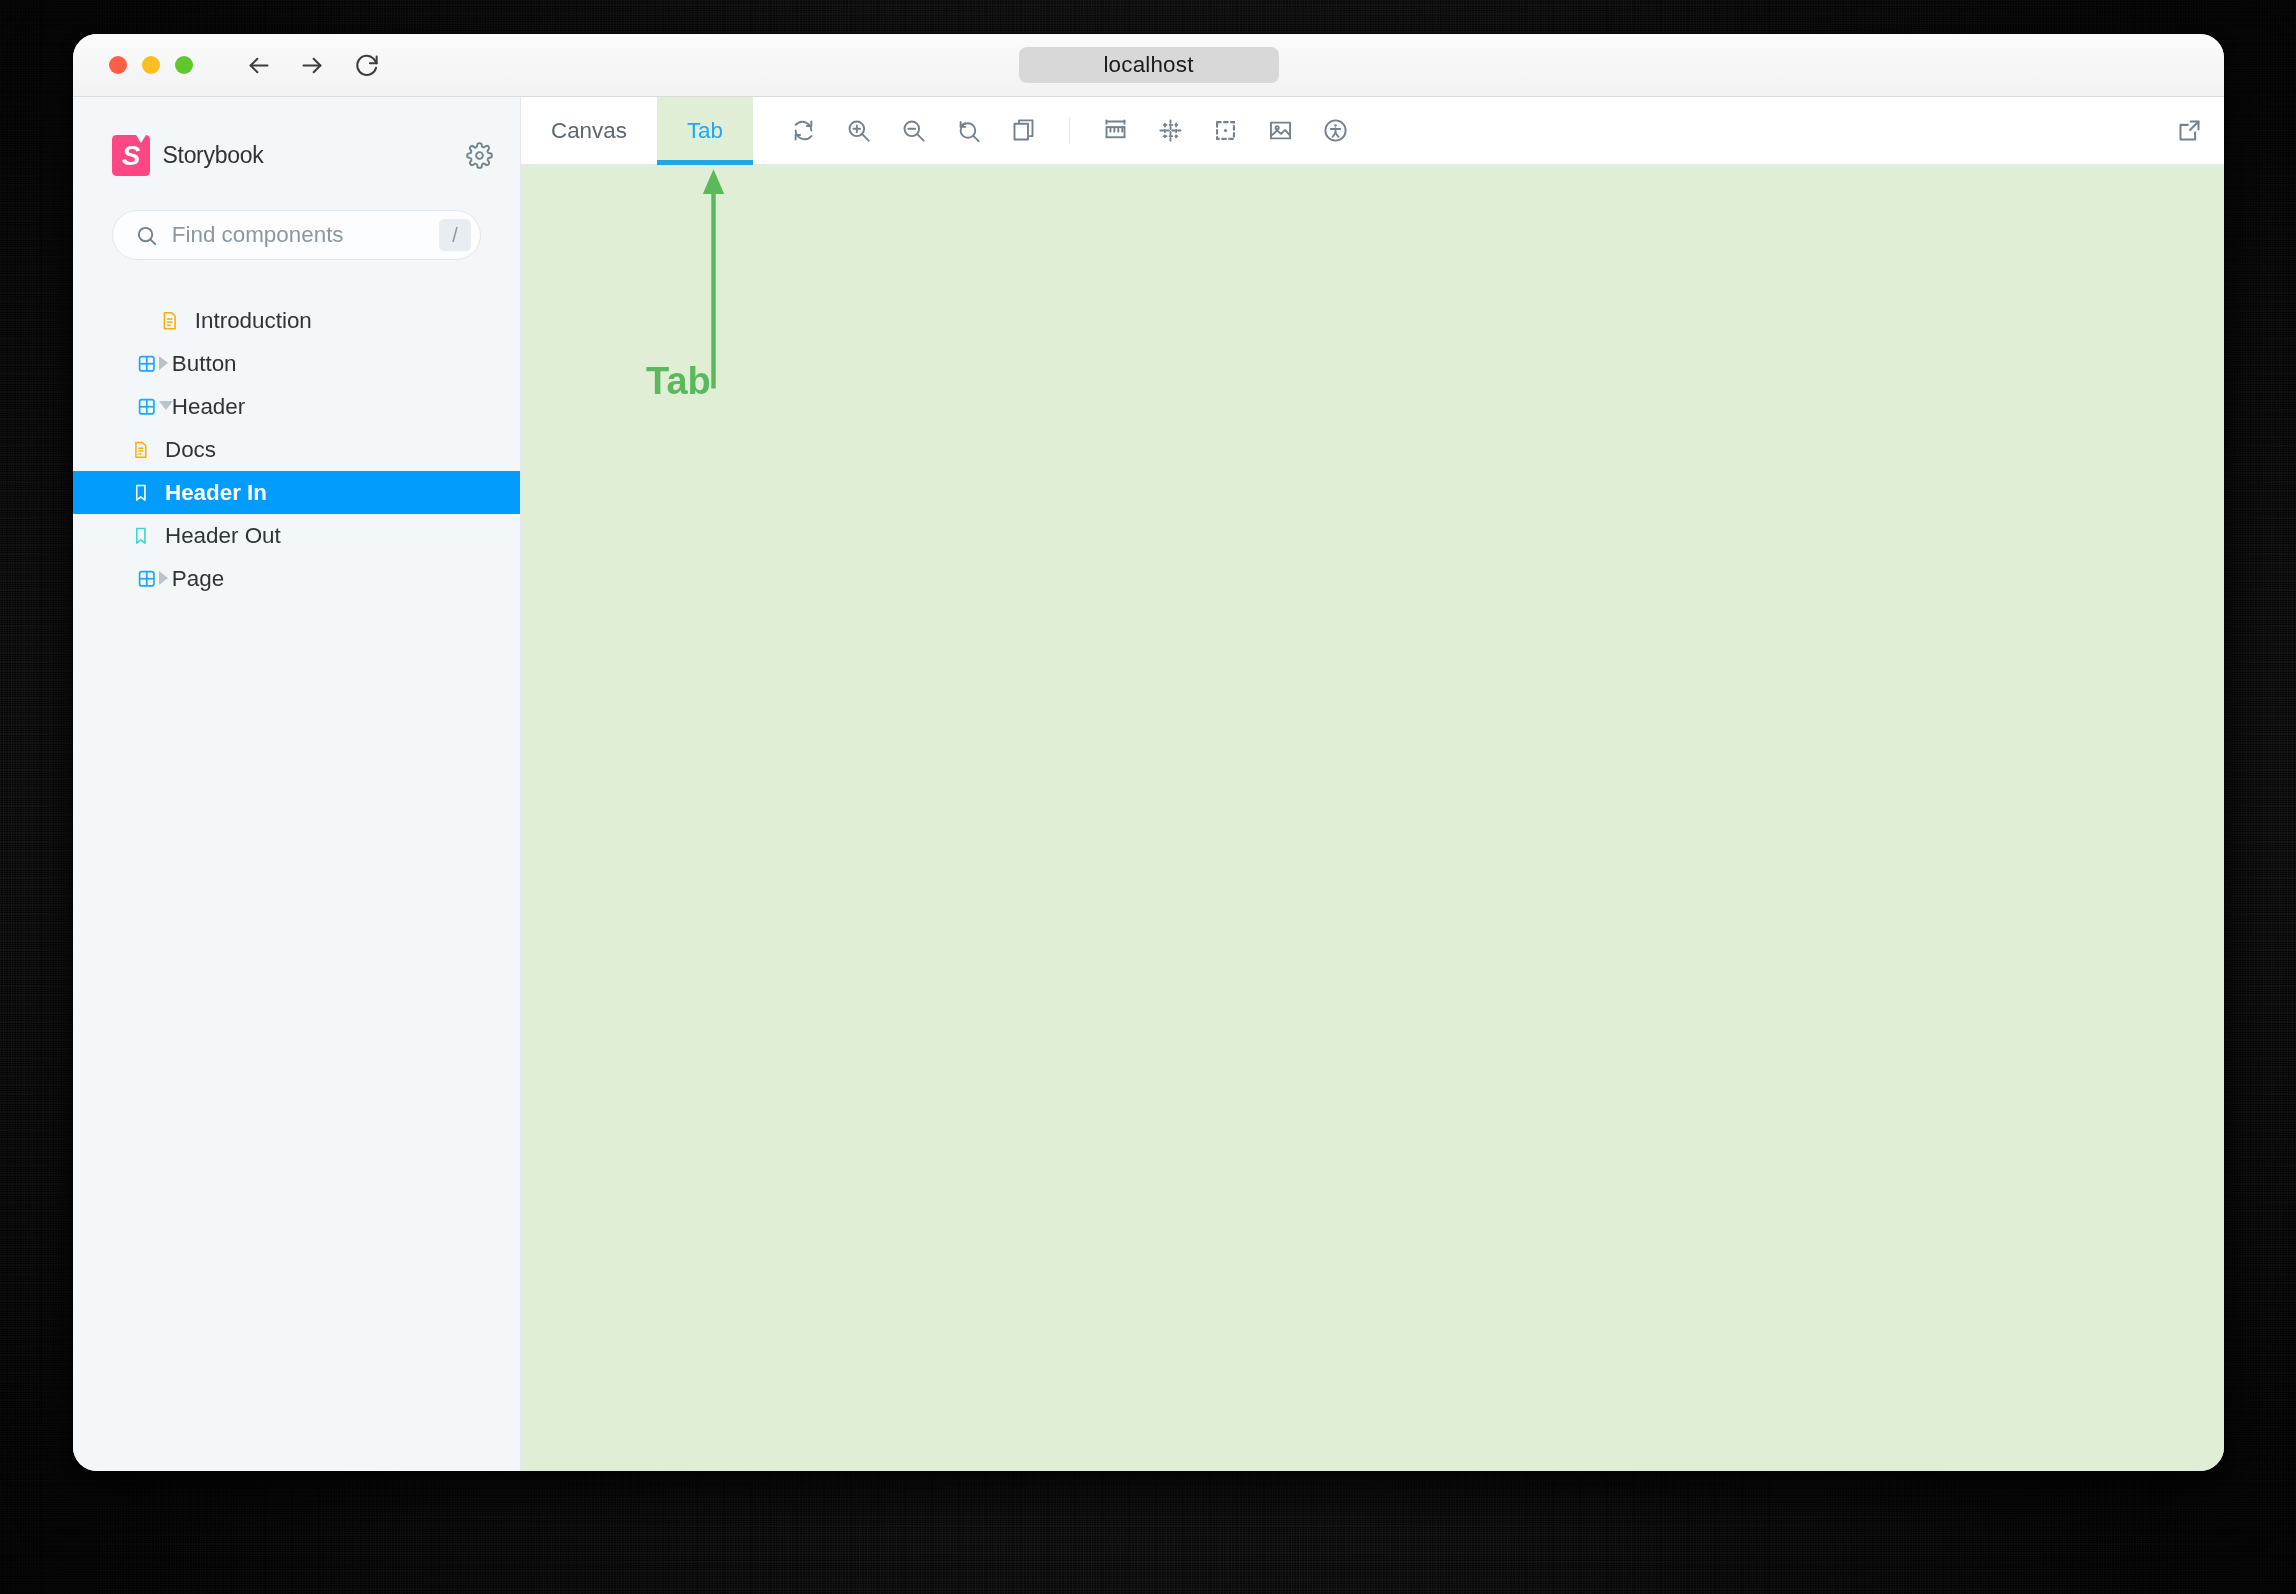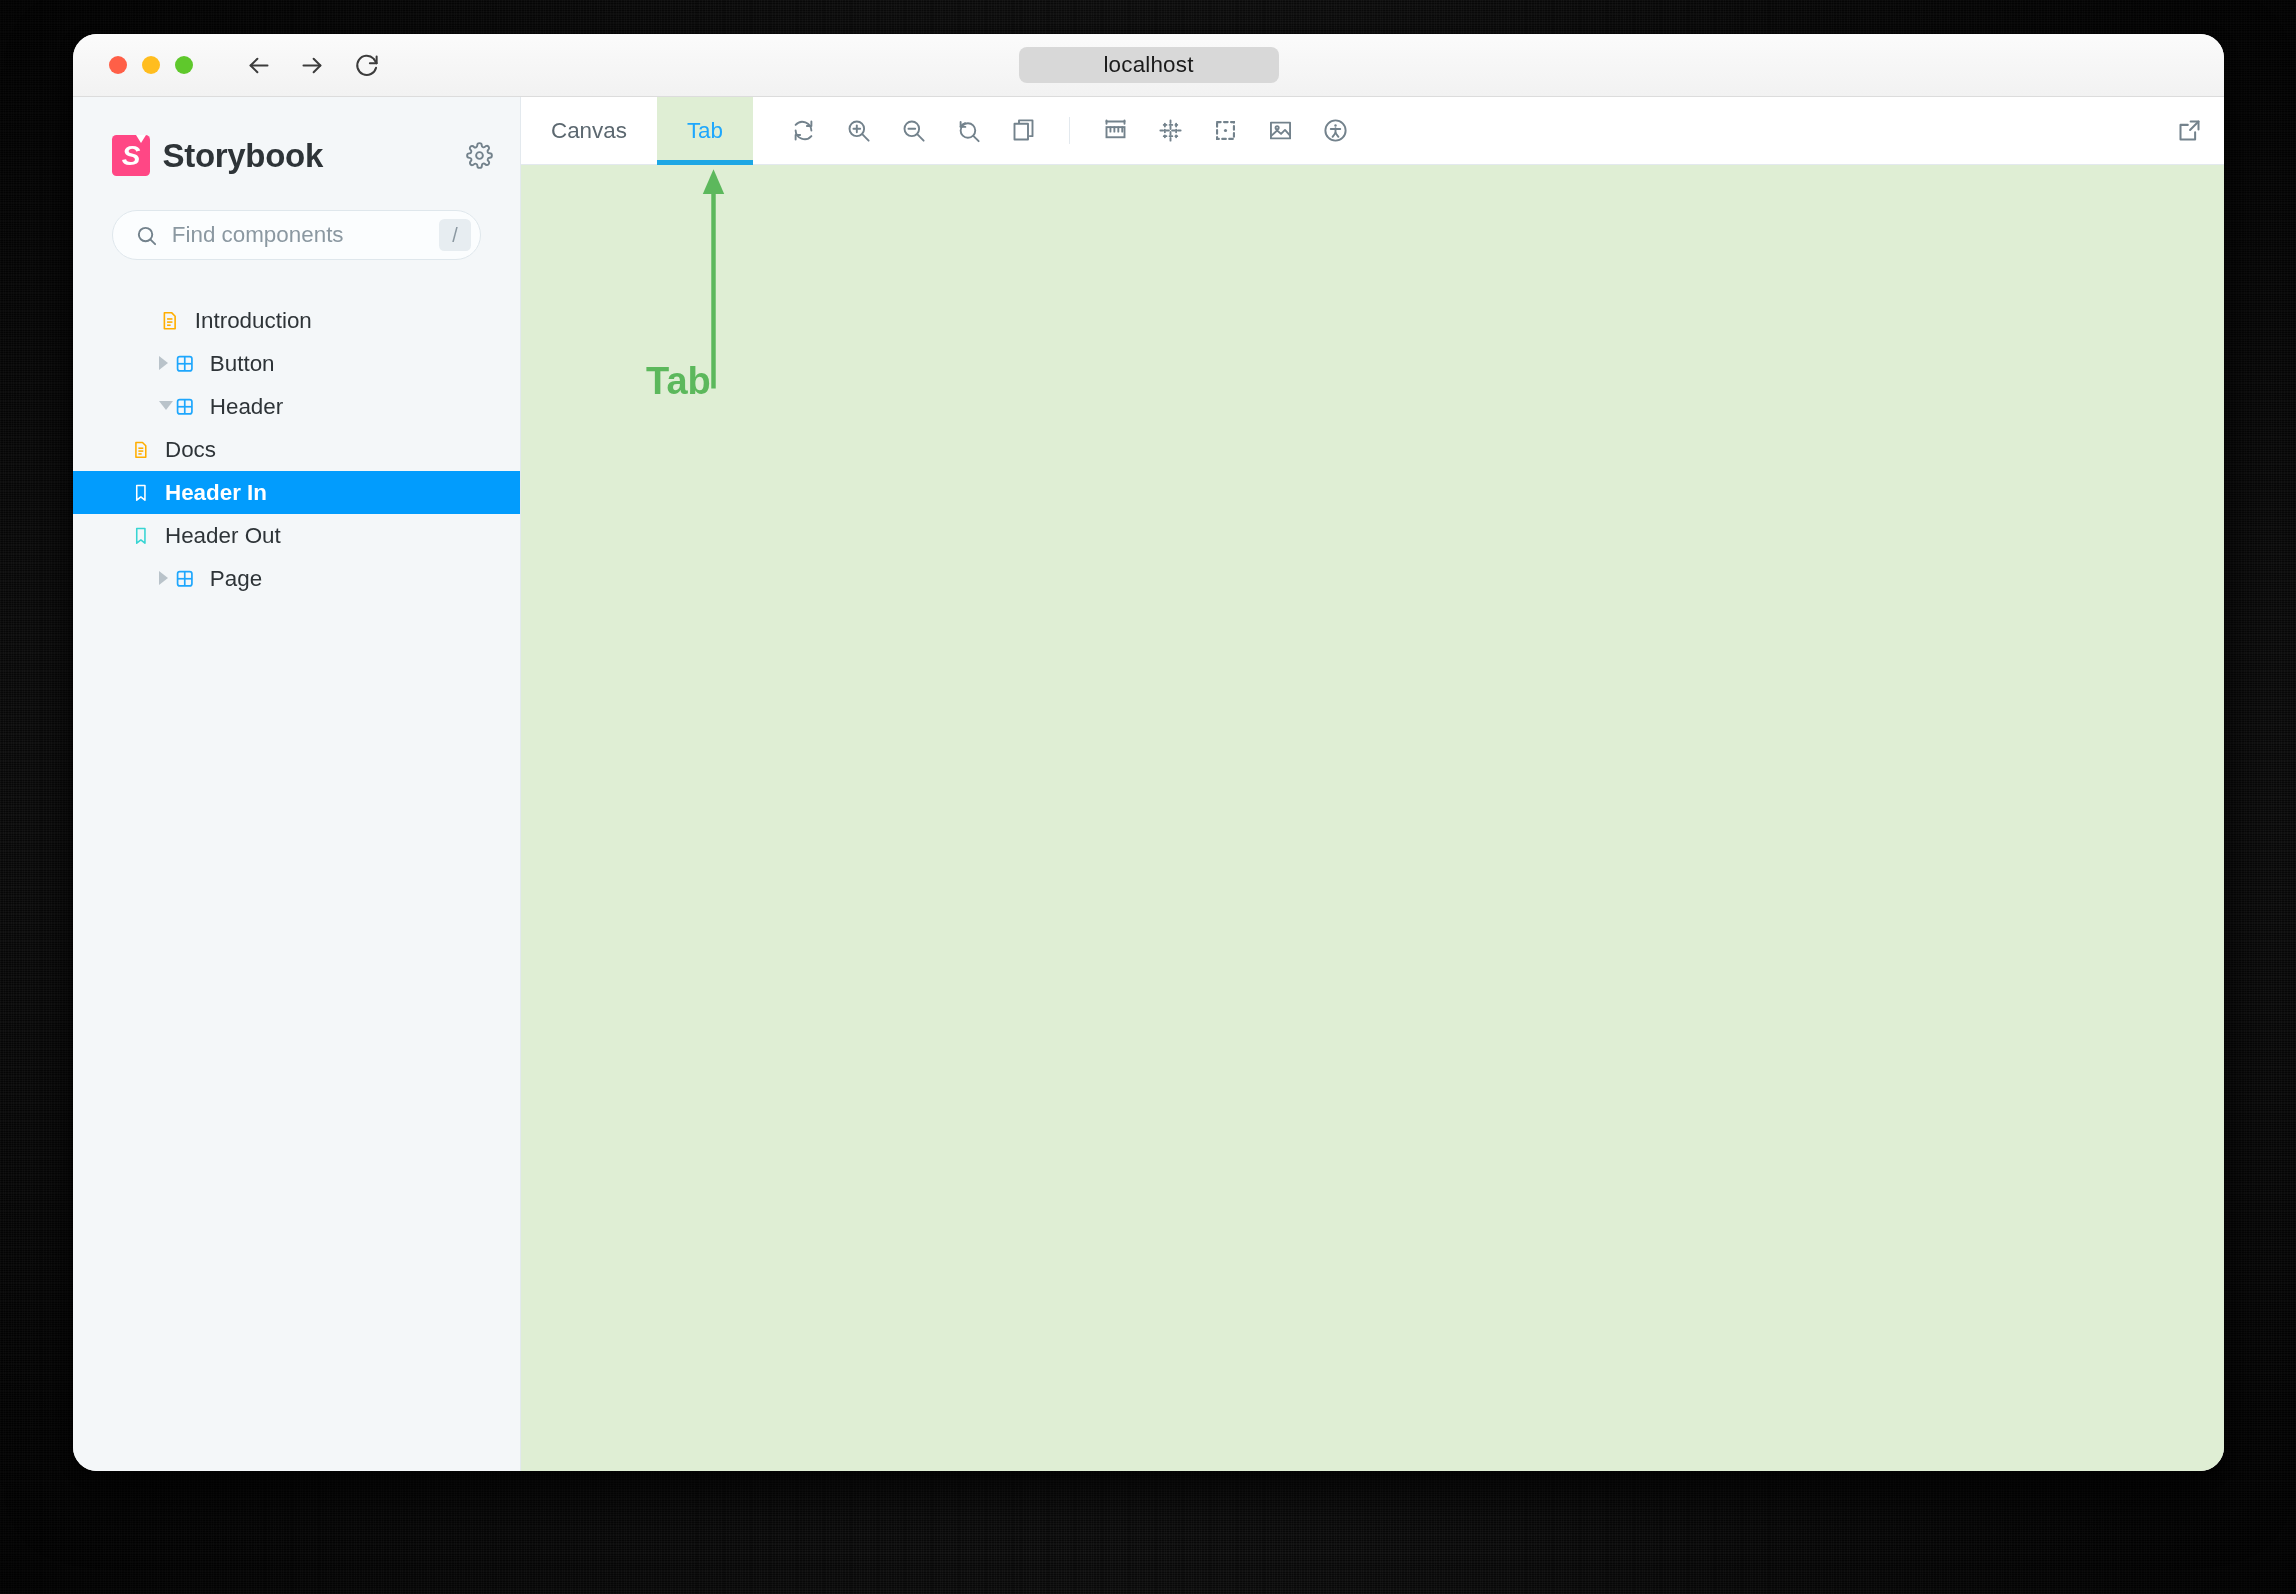--- a/index.html
+++ b/index.html
@@ -102,21 +102,21 @@
     line-height: 1;
     flex: 0 0 auto;
   }
   #sb-logo::after {
     content: "";
     position: absolute; right: 4.5px; top: 0;
     border-left: 5.4px solid transparent;
     border-right: 5.4px solid transparent;
     border-top: 8px solid #fff;
   }
-  #sb-title { font-size: 33px; font-weight: bold; color: #2e3438; letter-spacing: -0.3px; flex: 1; }
+  #sb-title { font-size: 23px; font-weight: normal; color: #2e3438; letter-spacing: -0.3px; flex: 1; }
   #sb-gear { color: #73828c; display: flex; align-items: center; }
 
   #search {
     margin: 34px 39px 0 39px;
     height: 50px;
     border: 0.9px solid #dfe7ec;
     background: #fbfdfe;
     border-radius: 25px;
     display: flex; align-items: center;
     padding: 0 9px 0 21.5px;
@@ -153,21 +153,21 @@
     height: 43px;
     padding-left: 86px;
     gap: 14.3px;
     position: relative;
     font-size: 22.4px;
     color: #2e3438;
   }
   .row.indent { padding-left: 58px; }
   .row.selected { background: #029cfd; color: #fff; font-weight: bold; }
   .row .twisty { position: absolute; left: 86px; }
-  .row.has-twisty { padding-left: 101px; }
+  .row.has-twisty { padding-left: 63px; }
   .tw-icon { width: 0; height: 0; }
   .tw-right { border-top: 7.2px solid transparent; border-bottom: 7.2px solid transparent; border-left: 9px solid #b9c3ca; }
   .tw-down { border-left: 7.2px solid transparent; border-right: 7.2px solid transparent; border-top: 9px solid #b9c3ca; }
   .row-icon { display: flex; align-items: center; flex: 0 0 auto; }
   .row-label { white-space: nowrap; }
 
   
   #preview { flex: 1; display: flex; flex-direction: column; min-width: 0; }
   #toolbar {
     height: 68px; flex: 0 0 68px;

